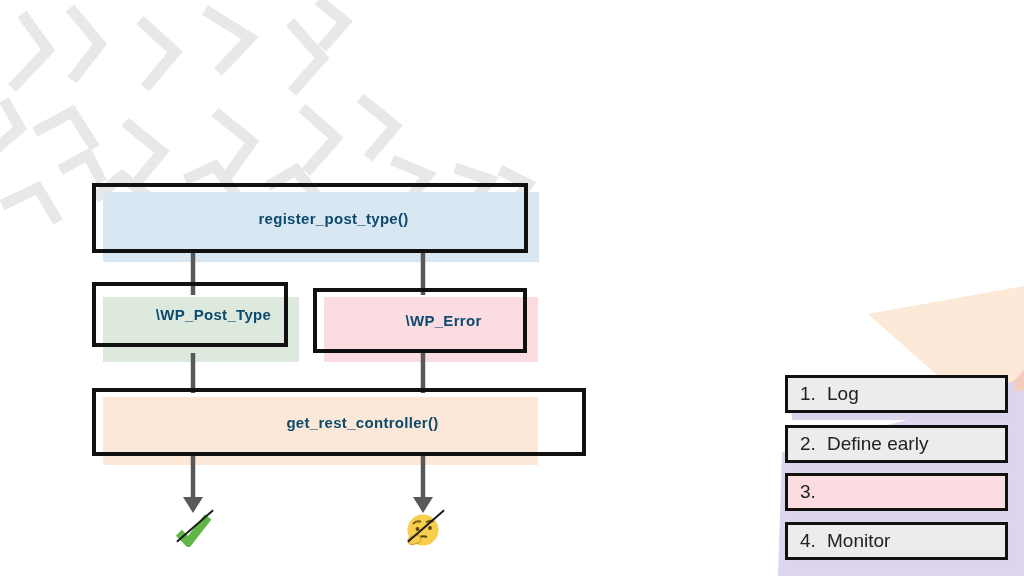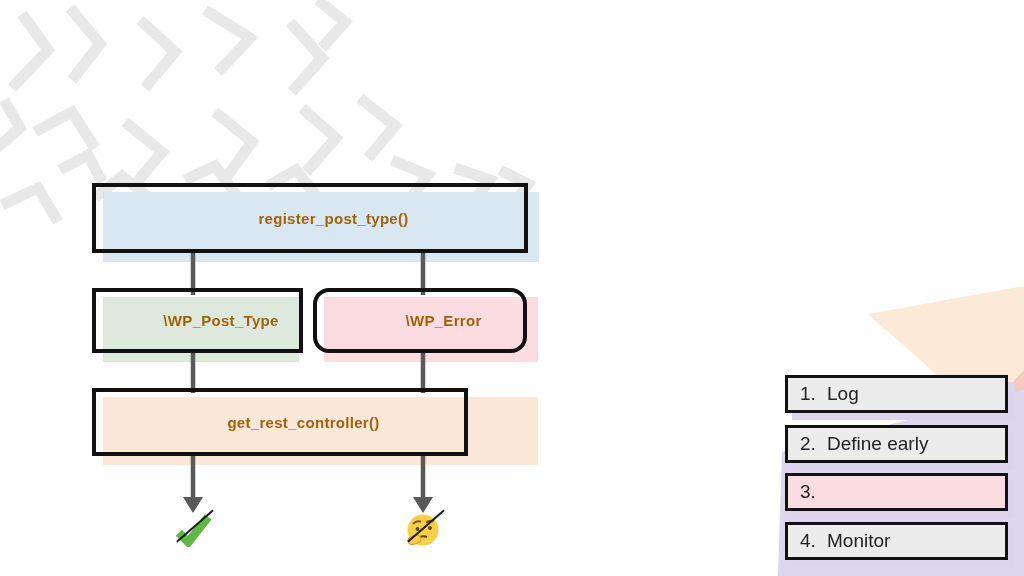--- a/index.html
+++ b/index.html
@@ -4,29 +4,29 @@
 <style>
   html,body{margin:0;padding:0;background:#fff;}
   .stage{position:relative;width:1024px;height:576px;background:#ffffff;overflow:hidden;
          font-family:"Liberation Sans",sans-serif;}
   svg.layer{position:absolute;left:0;top:0;}
   .z0{z-index:0}.z2{z-index:2}
 
   
   .node{position:absolute;box-sizing:border-box;border:4px solid #111;background:transparent;
         display:flex;align-items:center;justify-content:center;
-        font-weight:bold;font-size:15px;color:#a16207;letter-spacing:.3px;z-index:4;padding-left:47px;}
+        font-weight:bold;font-size:15px;color:#0c4a6e;letter-spacing:.3px;z-index:4;padding-left:47px;}
   .shadow{position:absolute;z-index:1;}
   .sh-blue{background:#d9e7f2}.sh-green{background:#dde9dd}
   .sh-pink{background:#fbdce1}.sh-peach{background:#fce8d8}
 
   .node-register{left:92px;top:183px;width:436px;height:70px;}
-  .node-posttype{left:92px;top:288px;width:211px;height:65px;justify-content:center;}
-  .node-wperror{left:313px;top:288px;width:214px;height:65px;border-radius:16px;}
-  .node-controller{left:92px;top:388px;width:376px;height:68px;}
+  .node-posttype{left:92px;top:282px;width:196px;height:65px;justify-content:center;}
+  .node-wperror{left:313px;top:288px;width:214px;height:65px;}
+  .node-controller{left:92px;top:388px;width:494px;height:68px;}
 
   
   .row{position:absolute;left:785px;width:223px;height:38px;box-sizing:border-box;
        border:3px solid #111;background:#ececec;display:flex;align-items:center;
        padding-left:12px;font-size:19px;color:#222;z-index:4;}
   .row.highlight{background:#fbdce1;}
   .row .num{width:27px;flex:none;}
   .rshadow{position:absolute;left:792px;width:223px;height:38px;background:#dcd4ec;z-index:1;}
 
   .emoji{position:absolute;z-index:5;}

